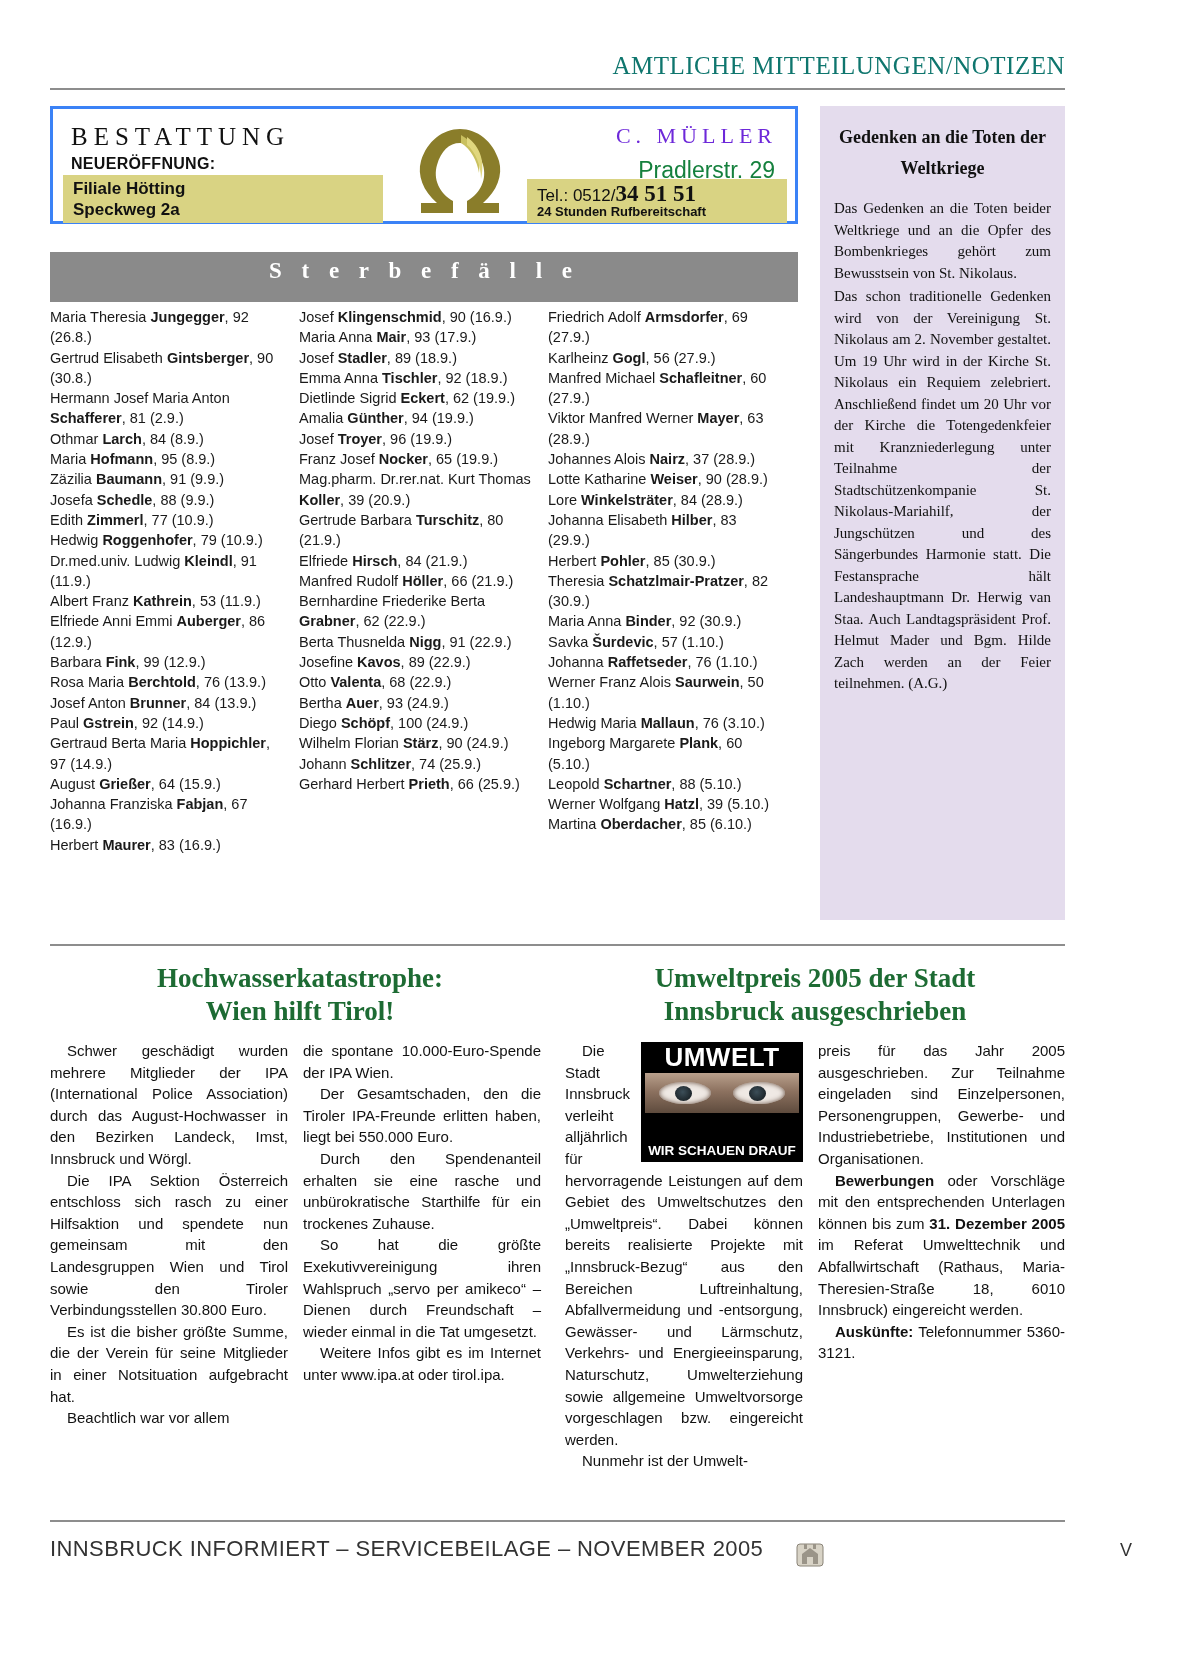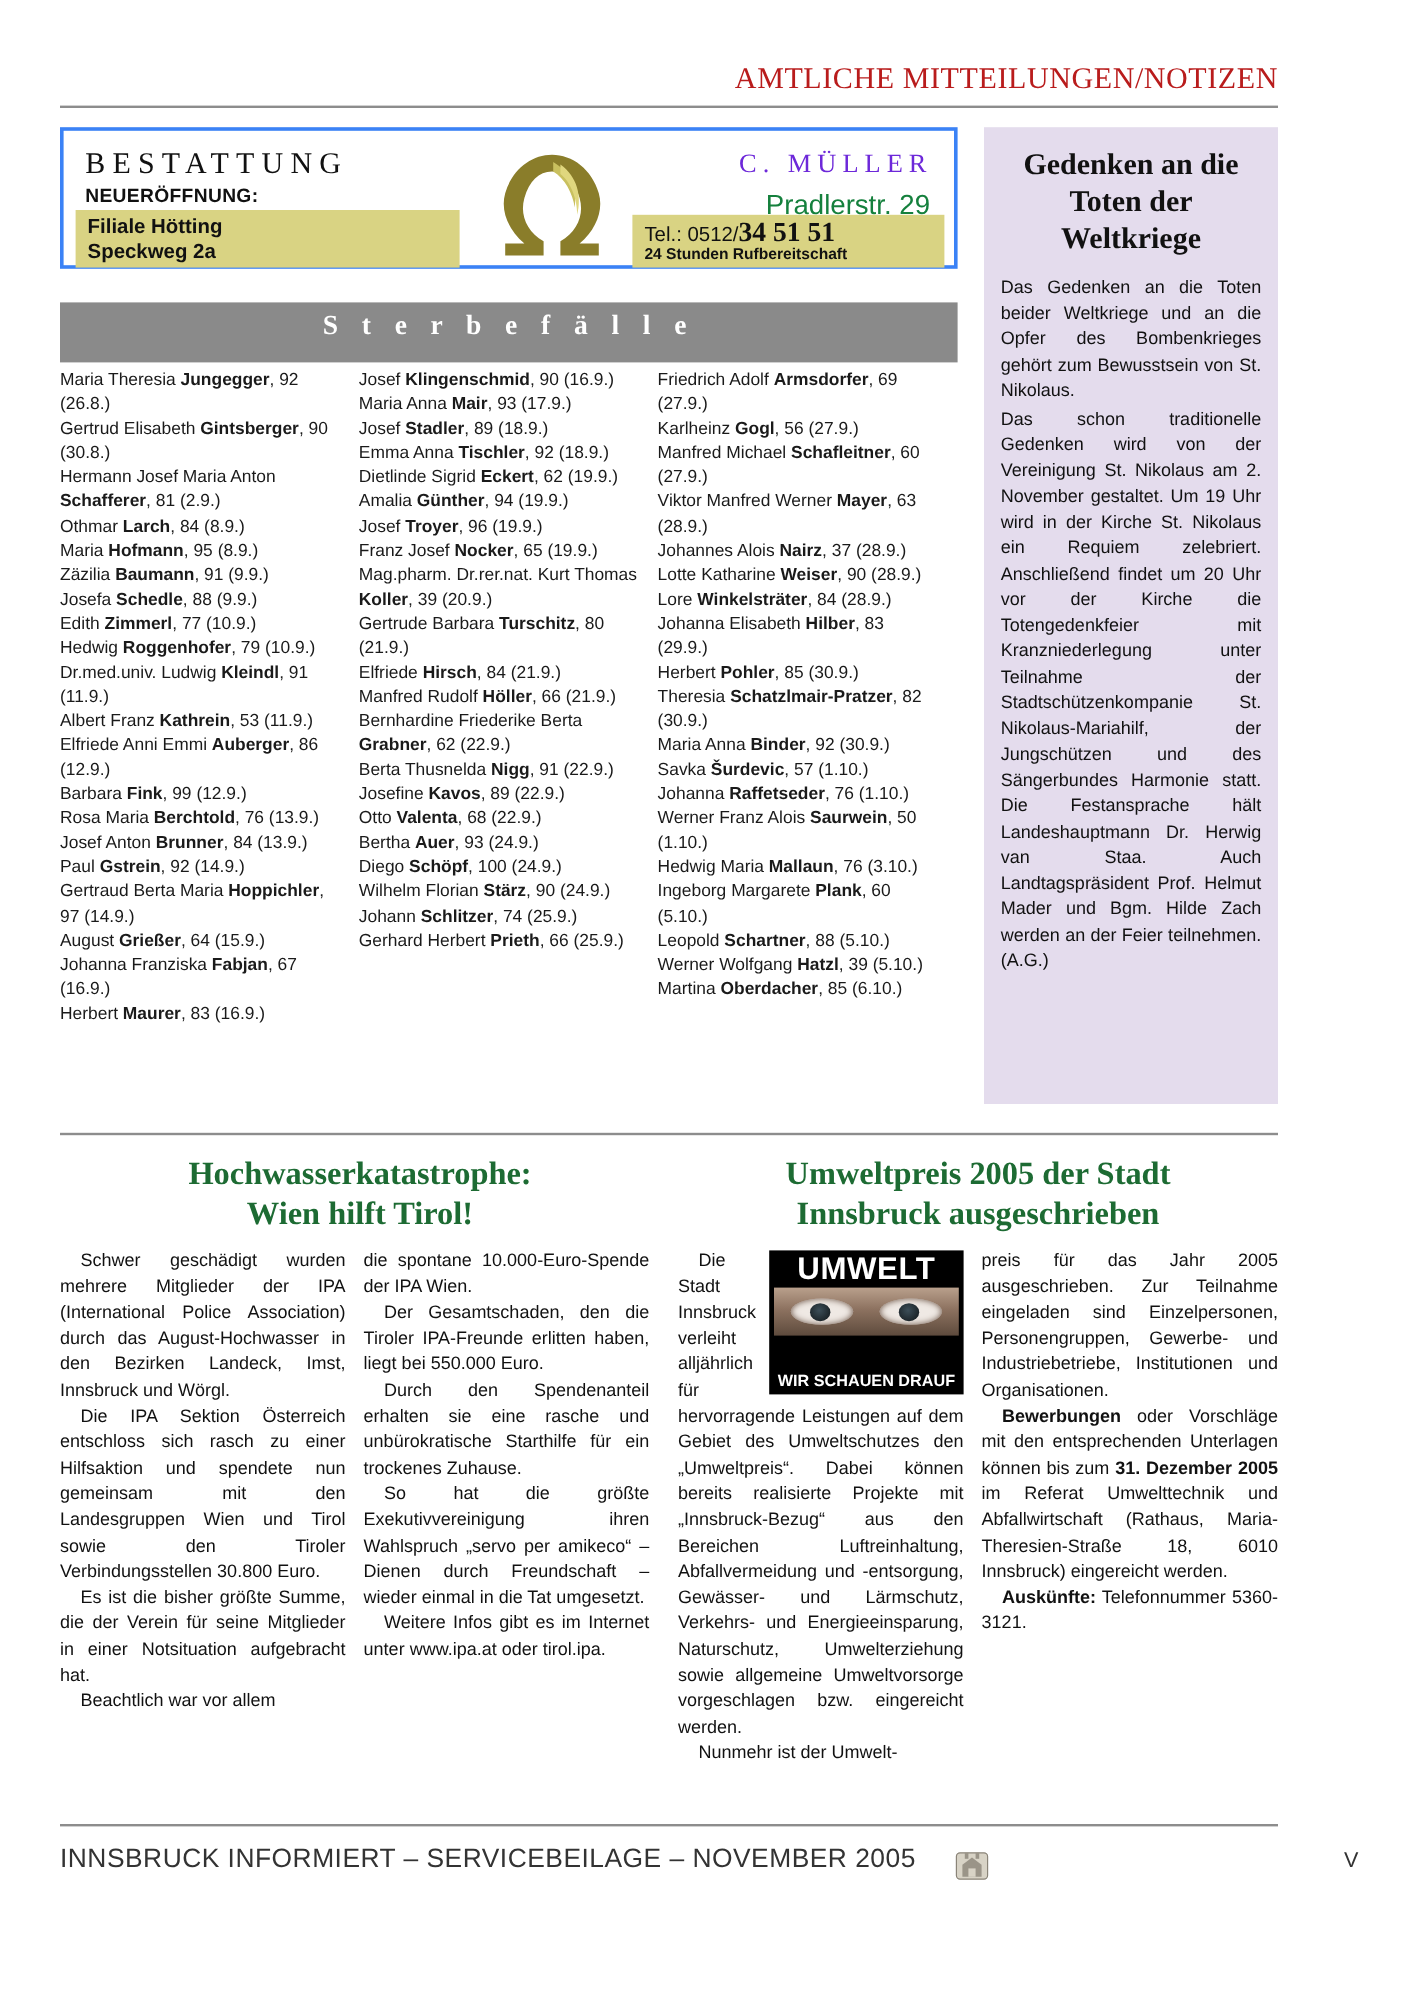--- a/index.html
+++ b/index.html
@@ -14,21 +14,21 @@
   .page{
     position:absolute;left:0;top:0;width:1182px;height:1665px;
   }
   
   .masthead{
     position:absolute;left:50px;top:52px;width:1015px;
     text-align:right;
     font-family:"Liberation Serif", serif;
     font-size:25px;
     letter-spacing:.5px;
-    color:#b91c1c;
+    color:#0f766e;
   }
   .rule-top{
     position:absolute;left:50px;top:88px;width:1015px;height:2px;background:#8d8d8d;
   }
   
   .ad{
     position:absolute;left:50px;top:106px;width:748px;height:118px;
     border:3px solid #3b82f6;
     background:#fff;
     box-sizing:border-box;
@@ -97,27 +97,27 @@
   
   .sidebar{
     position:absolute;left:820px;top:106px;width:245px;height:814px;
     background:#e4dced;
     box-sizing:border-box;
     padding:16px 14px 10px 14px;
   }
   .sidebar h2{
     margin:0 0 14px 0;
     font-family:"Liberation Serif", serif;
-    font-size:25px;line-height:31px;
+    font-size:18px;line-height:31px;
     text-align:center;color:#111;
   }
   .sidebar p{
     margin:0 0 2px 0;
     font-size:15px;line-height:21.5px;
-    text-align:justify;color:#111;
+    text-align:justify;color:#111;font-family:Liberation Serif, serif;
   }
   
   .rule-mid{
     position:absolute;left:50px;top:944px;width:1015px;height:2px;background:#8d8d8d;
   }
   
   .art1-title{
     position:absolute;left:50px;top:962px;width:500px;
     text-align:center;
     font-family:"Liberation Serif", serif;

